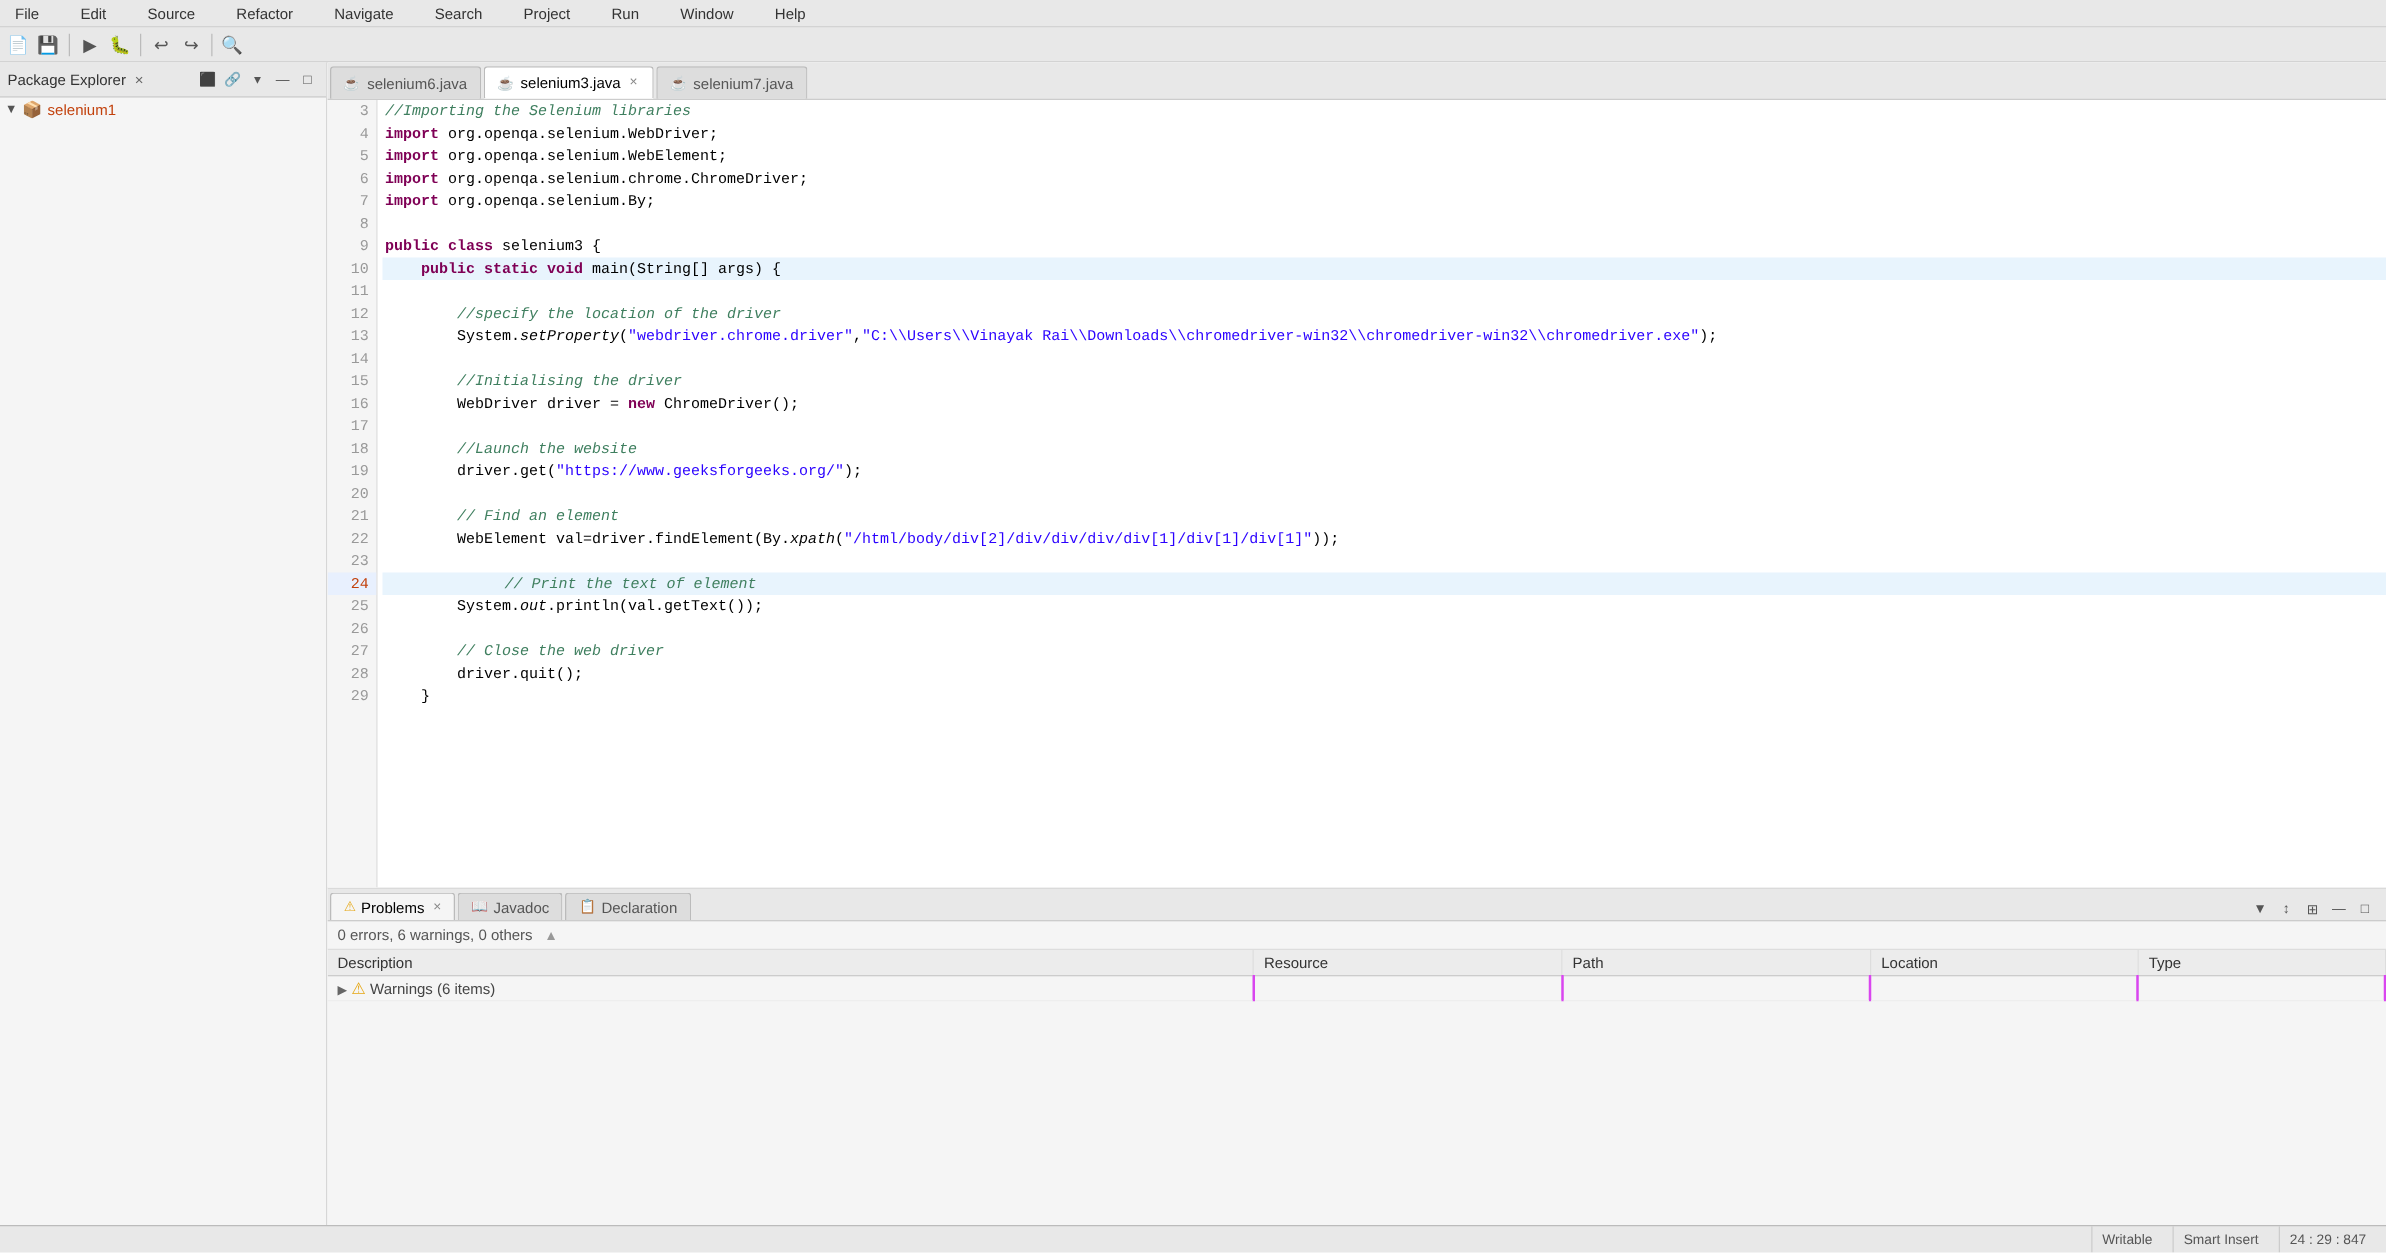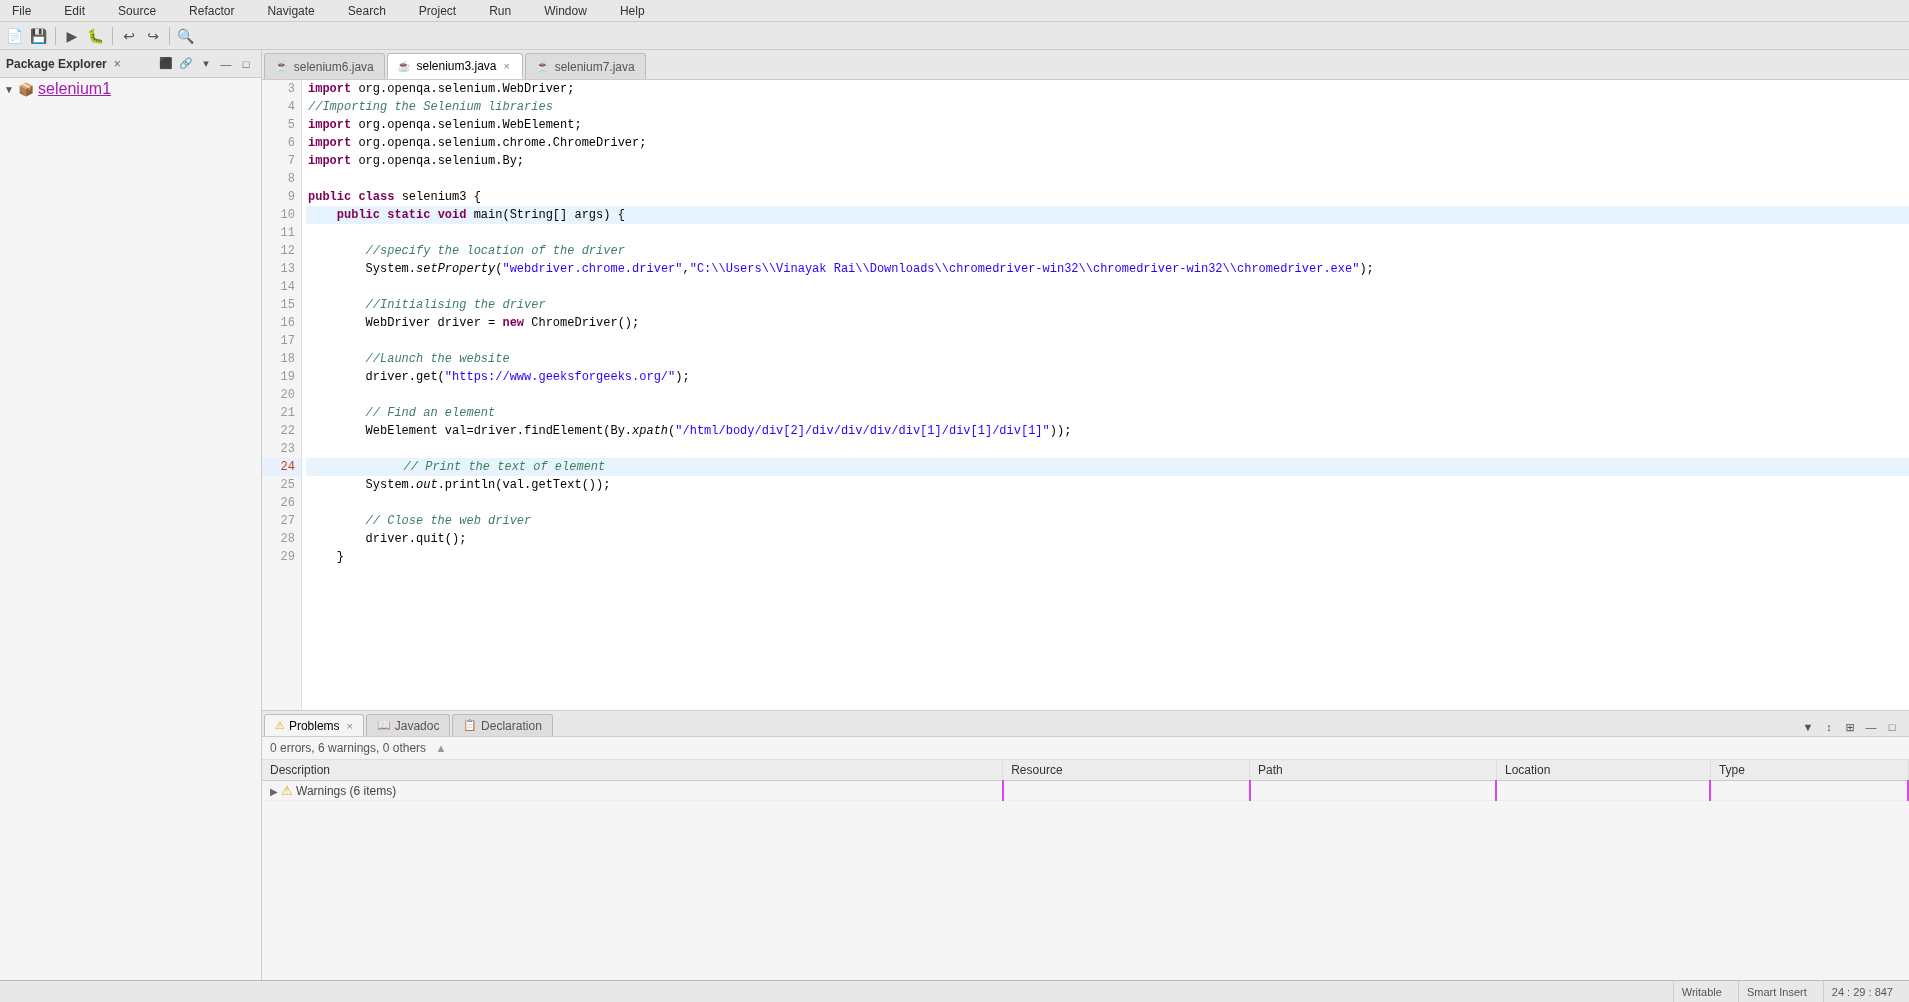--- a/index.html
+++ b/index.html
@@ -14,30 +14,30 @@
     .toolbar-btn { width: 22px; height: 22px; border: none; background: transparent; cursor: pointer; display: flex; align-items: center; justify-content: center; font-size: 14px; color: #555; border-radius: 2px; }
     .toolbar-sep { width: 1px; height: 18px; background: #bbb; margin: 0 3px; }
 
     
     .main-layout { display: flex; height: calc(1002px - 22px - 28px - 22px); }
 
     
     .sidebar { width: 262px; min-width: 262px; background: #f5f5f5; border-right: 1px solid #ccc; display: flex; flex-direction: column; }
     .panel-header { height: 28px; background: #e8e8e8; border-bottom: 1px solid #ccc; display: flex; align-items: center; padding: 0 6px; justify-content: space-between; }
     .panel-title-area { display: flex; align-items: center; gap: 4px; }
-    .panel-title { font-size: 12px; font-weight: bold; color: #333; }
+    .panel-title { font-size: 12px; font-weight: normal; color: #333; }
     .panel-close { font-size: 12px; color: #666; cursor: pointer; padding: 0 3px; }
     .panel-icons { display: flex; align-items: center; gap: 2px; }
     .panel-icon-btn { width: 18px; height: 18px; border: none; background: transparent; cursor: pointer; font-size: 11px; color: #555; display: flex; align-items: center; justify-content: center; }
 
     .sidebar-content { flex: 1; overflow-y: auto; }
     .tree-item { display: flex; align-items: center; padding: 2px 4px; cursor: pointer; gap: 4px; }
     .tree-expand { font-size: 10px; color: #555; }
     .tree-icon { font-size: 13px; }
-    .tree-label { font-size: 16px; color: #a21caf; text-decoration: underline; }
+    .tree-label { font-size: 12px; color: #c2410c; }
 
     
     .editor-area { flex: 1; display: flex; flex-direction: column; background: #fff; overflow: hidden; }
 
     
     .tab-bar { height: 30px; background: #e8e8e8; border-bottom: 1px solid #ccc; display: flex; align-items: flex-end; padding: 0 2px; }
     .tab { height: 26px; padding: 0 10px; display: flex; align-items: center; gap: 5px; font-size: 12px; cursor: pointer; border: 1px solid #bbb; border-bottom: none; background: #ddd; color: #555; border-radius: 3px 3px 0 0; margin-right: 2px; }
     .tab.active { background: #fff; color: #000; border-bottom: 1px solid #fff; z-index: 1; }
     .tab-icon { font-size: 11px; color: #b8860b; }
     .tab-close { font-size: 11px; color: #888; cursor: pointer; padding: 0 2px; border-radius: 2px; }
@@ -180,22 +180,22 @@
         <span class="line-number">22</span>
         <span class="line-number">23</span>
         <span class="line-number active-line">24</span>
         <span class="line-number">25</span>
         <span class="line-number">26</span>
         <span class="line-number">27</span>
         <span class="line-number">28</span>
         <span class="line-number">29</span>
       </div>
       <div class="code-content">
+        <div class="code-line"><span class="cm">//Importing the Selenium libraries</span></div>
         <div class="code-line"><span class="kw">import</span> org.openqa.selenium.WebDriver;</div>
-        <div class="code-line"><span class="cm">//Importing the Selenium libraries</span></div>
         <div class="code-line"><span class="kw">import</span> org.openqa.selenium.WebElement;</div>
         <div class="code-line"><span class="kw">import</span> org.openqa.selenium.chrome.ChromeDriver;</div>
         <div class="code-line"><span class="kw">import</span> org.openqa.selenium.By;</div>
         <div class="code-line"></div>
         <div class="code-line"><span class="kw">public class</span> <span style="color:#000;">selenium3</span> {</div>
         <div class="code-line" style="background:#e8f4fd;">    <span class="kw">public static void</span> main(String[] args) {</div>
         <div class="code-line"></div>
         <div class="code-line">        <span class="cm">//specify the location of the driver</span></div>
         <div class="code-line">        System.<span style="font-style:italic;">setProperty</span>(<span class="str">"webdriver.chrome.driver"</span>,<span class="str">"C:\\Users\\Vinayak Rai\\Downloads\\chromedriver-win32\\chromedriver-win32\\chromedriver.exe"</span>);</div>
         <div class="code-line"></div>

